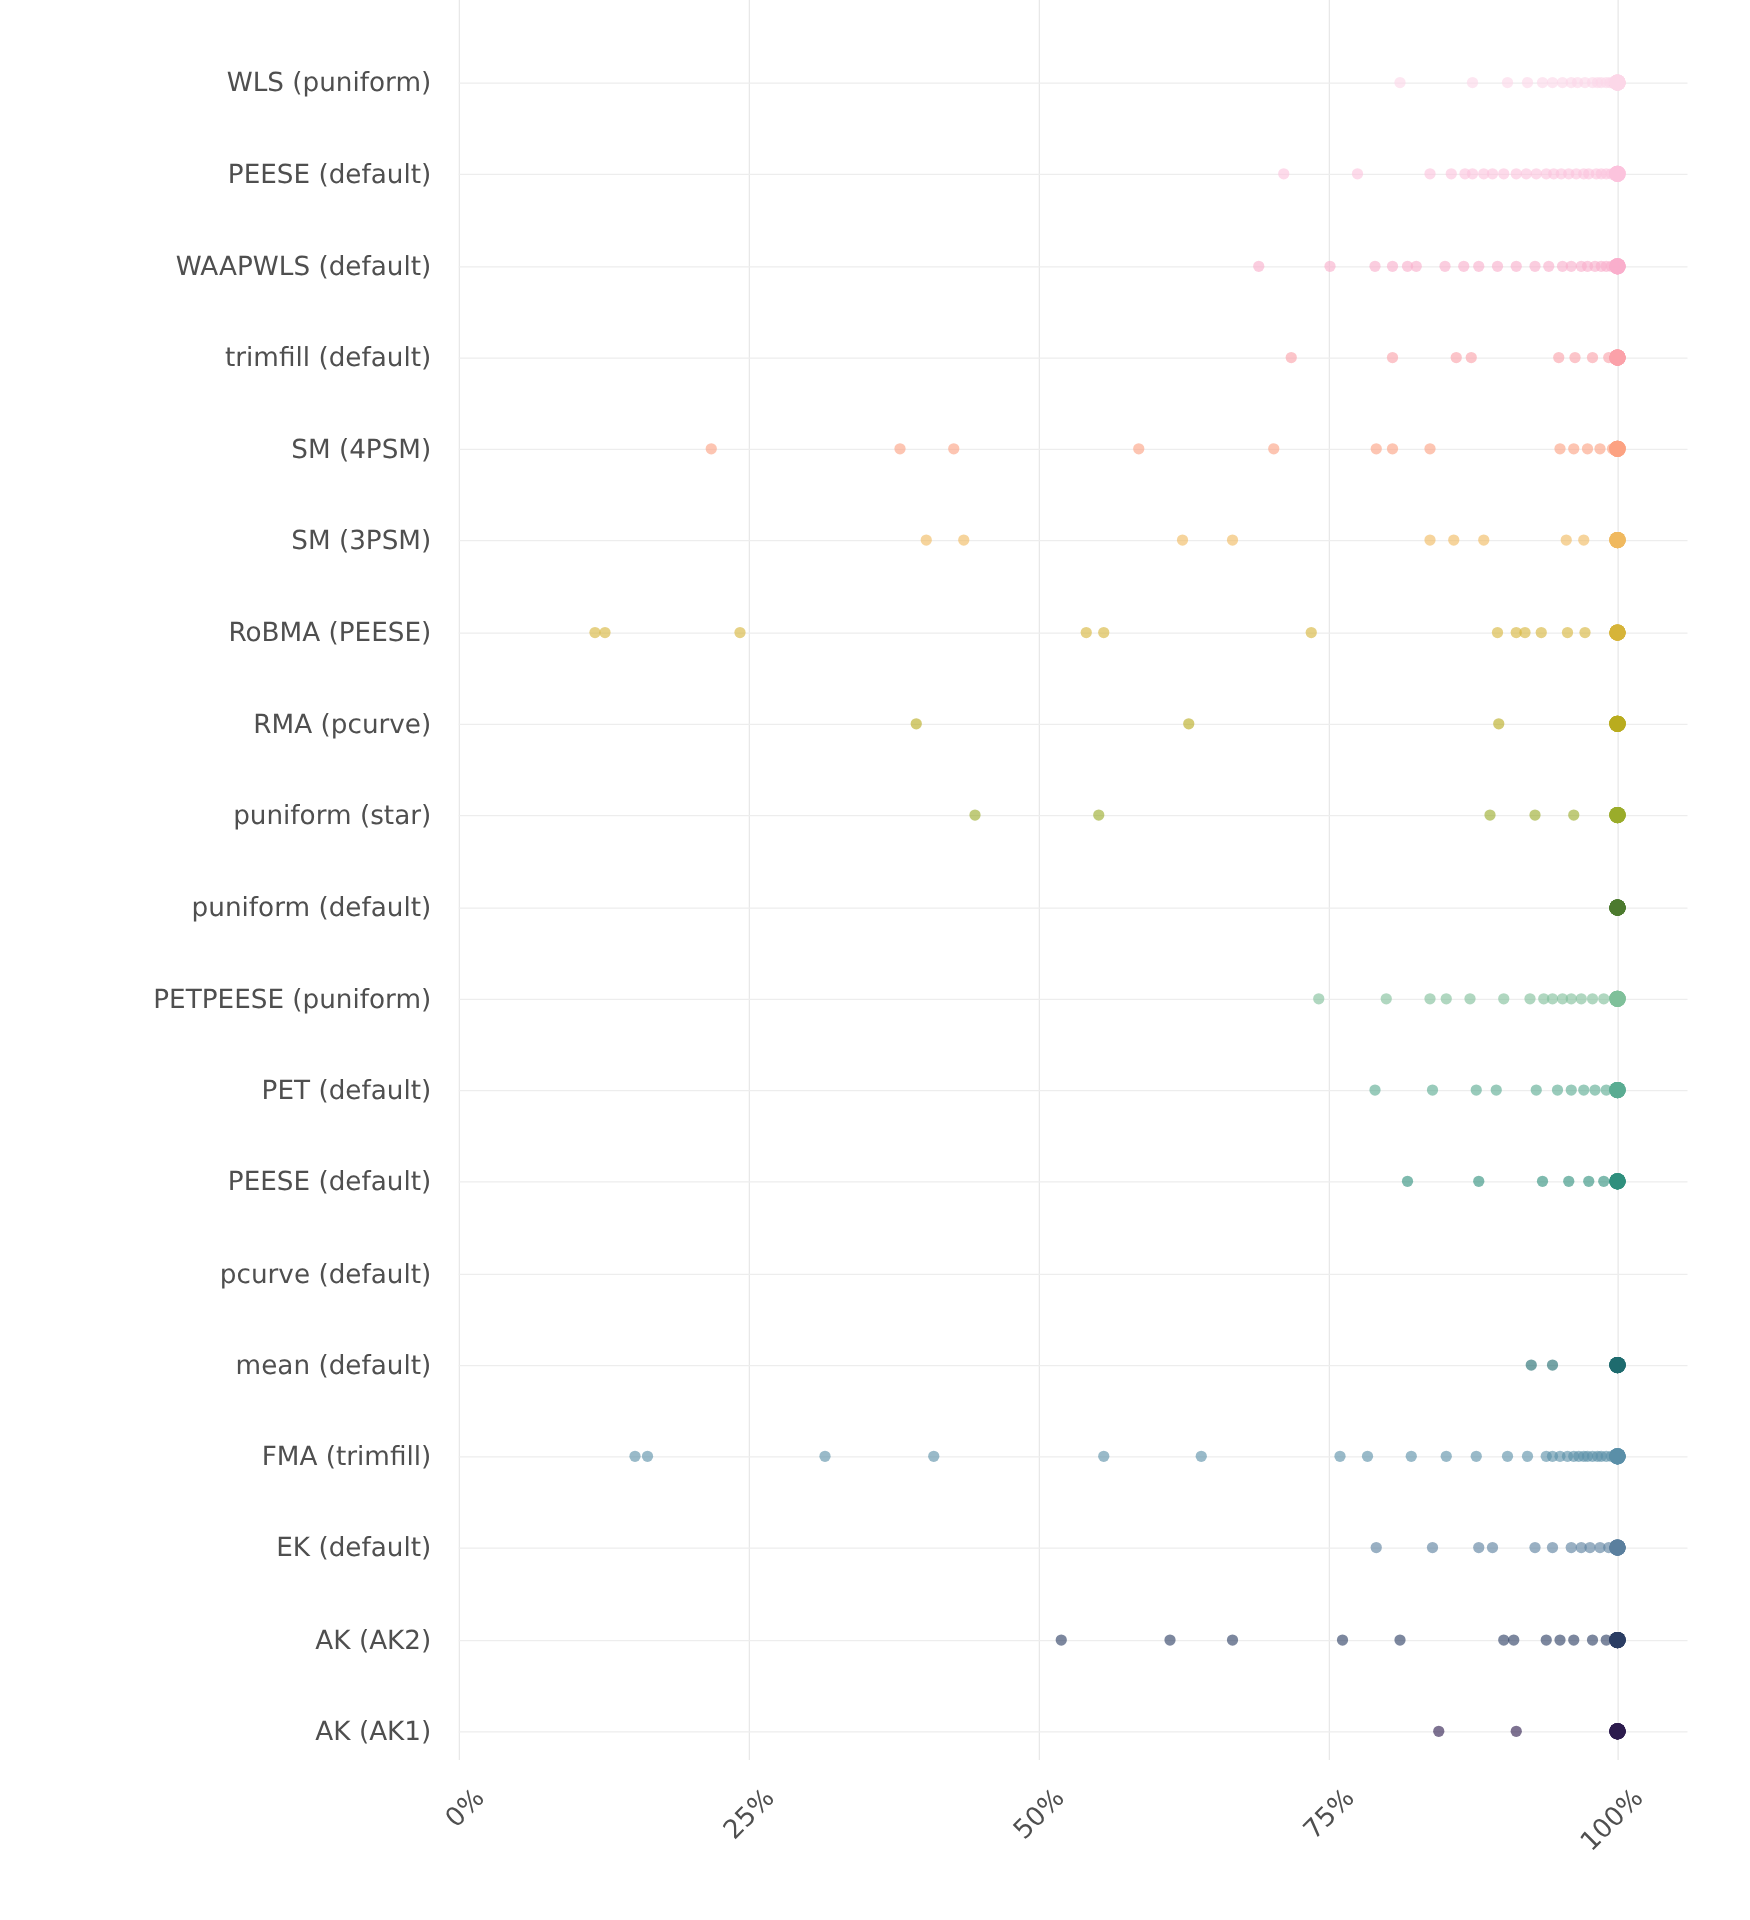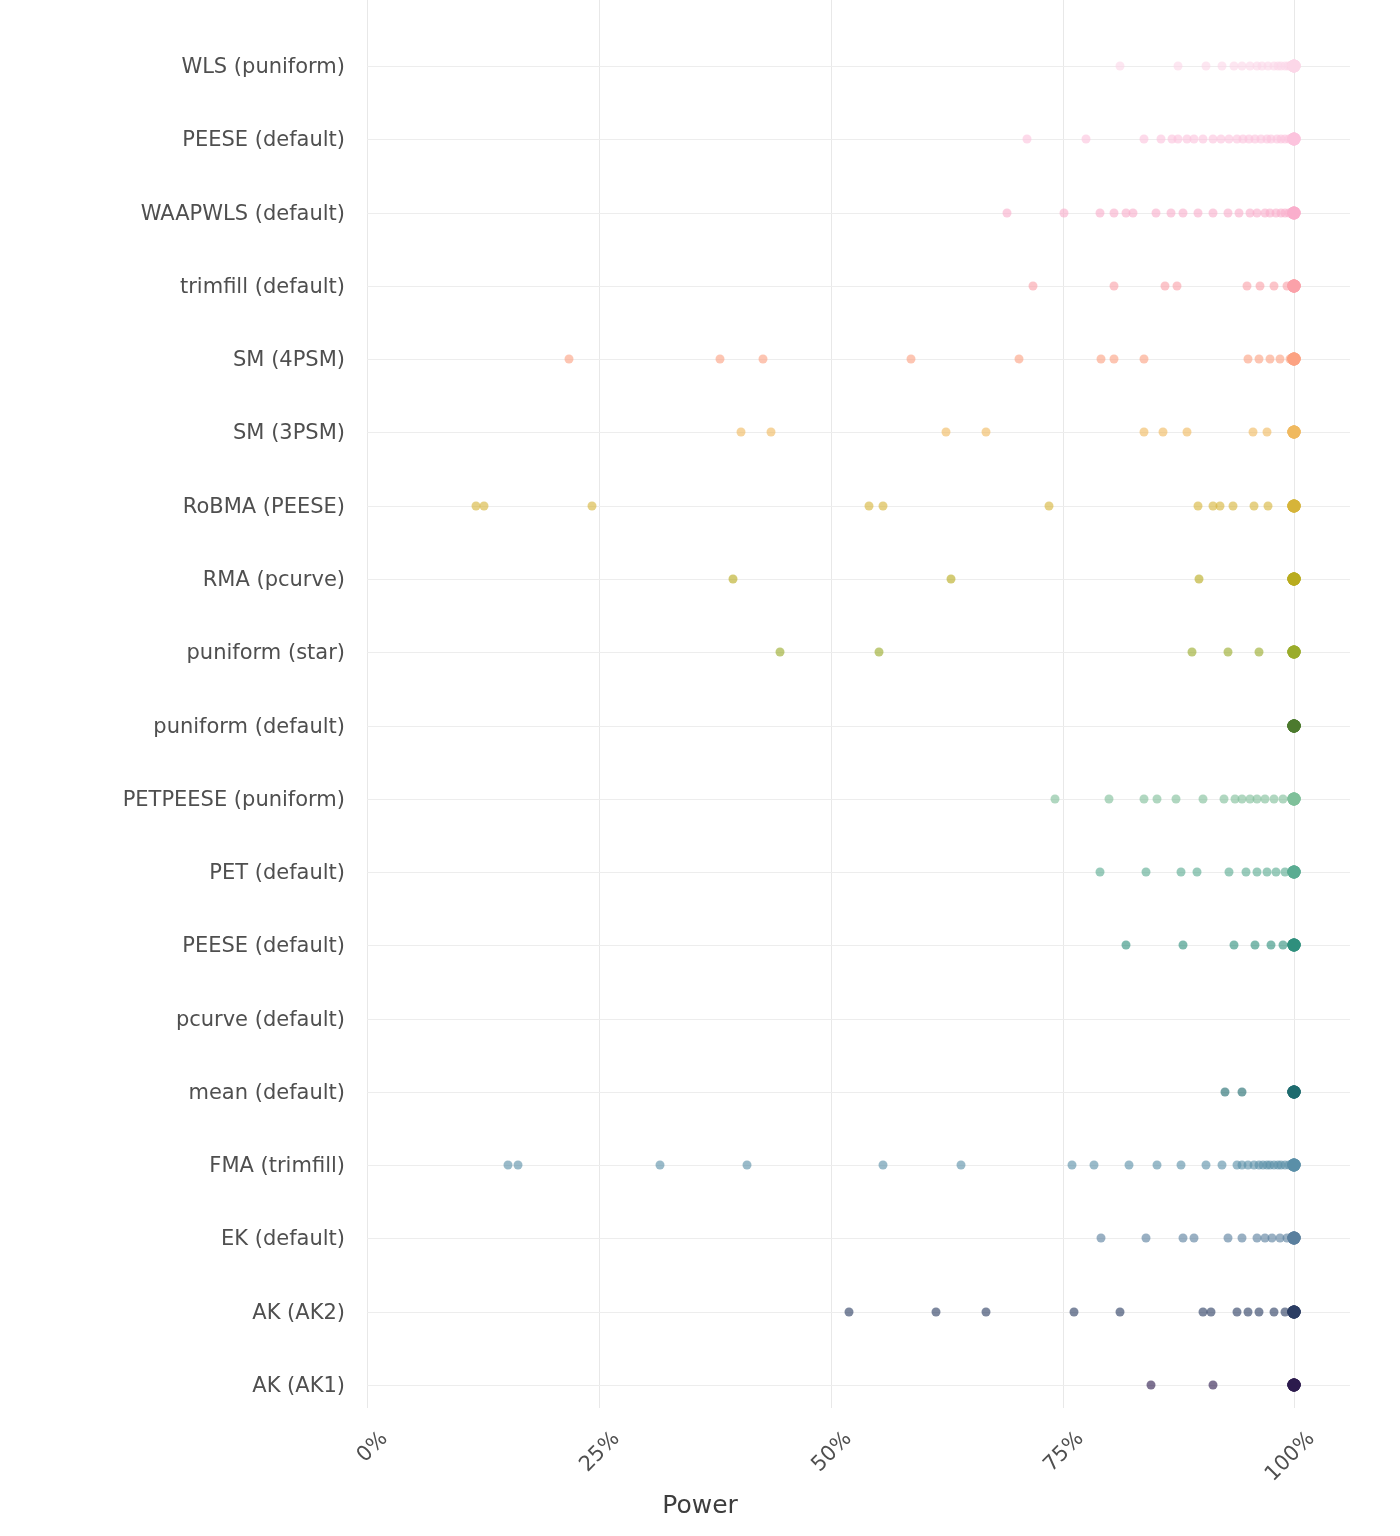--- a/index.html
+++ b/index.html
@@ -427,14 +427,13 @@
       <div class="dot" style="width: 13px; height: 13px; left: 927.358px; top: 1385px; background: rgb(45, 27, 78); opacity: 0.85;"></div>
       <div class="dot" style="width: 13px; height: 13px; left: 927.358px; top: 1385px; background: rgb(45, 27, 78); opacity: 0.85;"></div>
     </div>
   <div id="xtick-layer">
       <div class="xtick" style="left: 175px; top: 1426px; width: 200px;">0%</div>
       <div class="xtick" style="left: 406.84px; top: 1426px; width: 200px;">25%</div>
       <div class="xtick" style="left: 638.679px; top: 1426px; width: 200px;">50%</div>
       <div class="xtick" style="left: 870.519px; top: 1426px; width: 200px;">75%</div>
       <div class="xtick" style="left: 1102.36px; top: 1426px; width: 200px;">100%</div>
     </div>
-  <div id="xaxis-title">Power</div>
 </div>
 
 </body></html>

